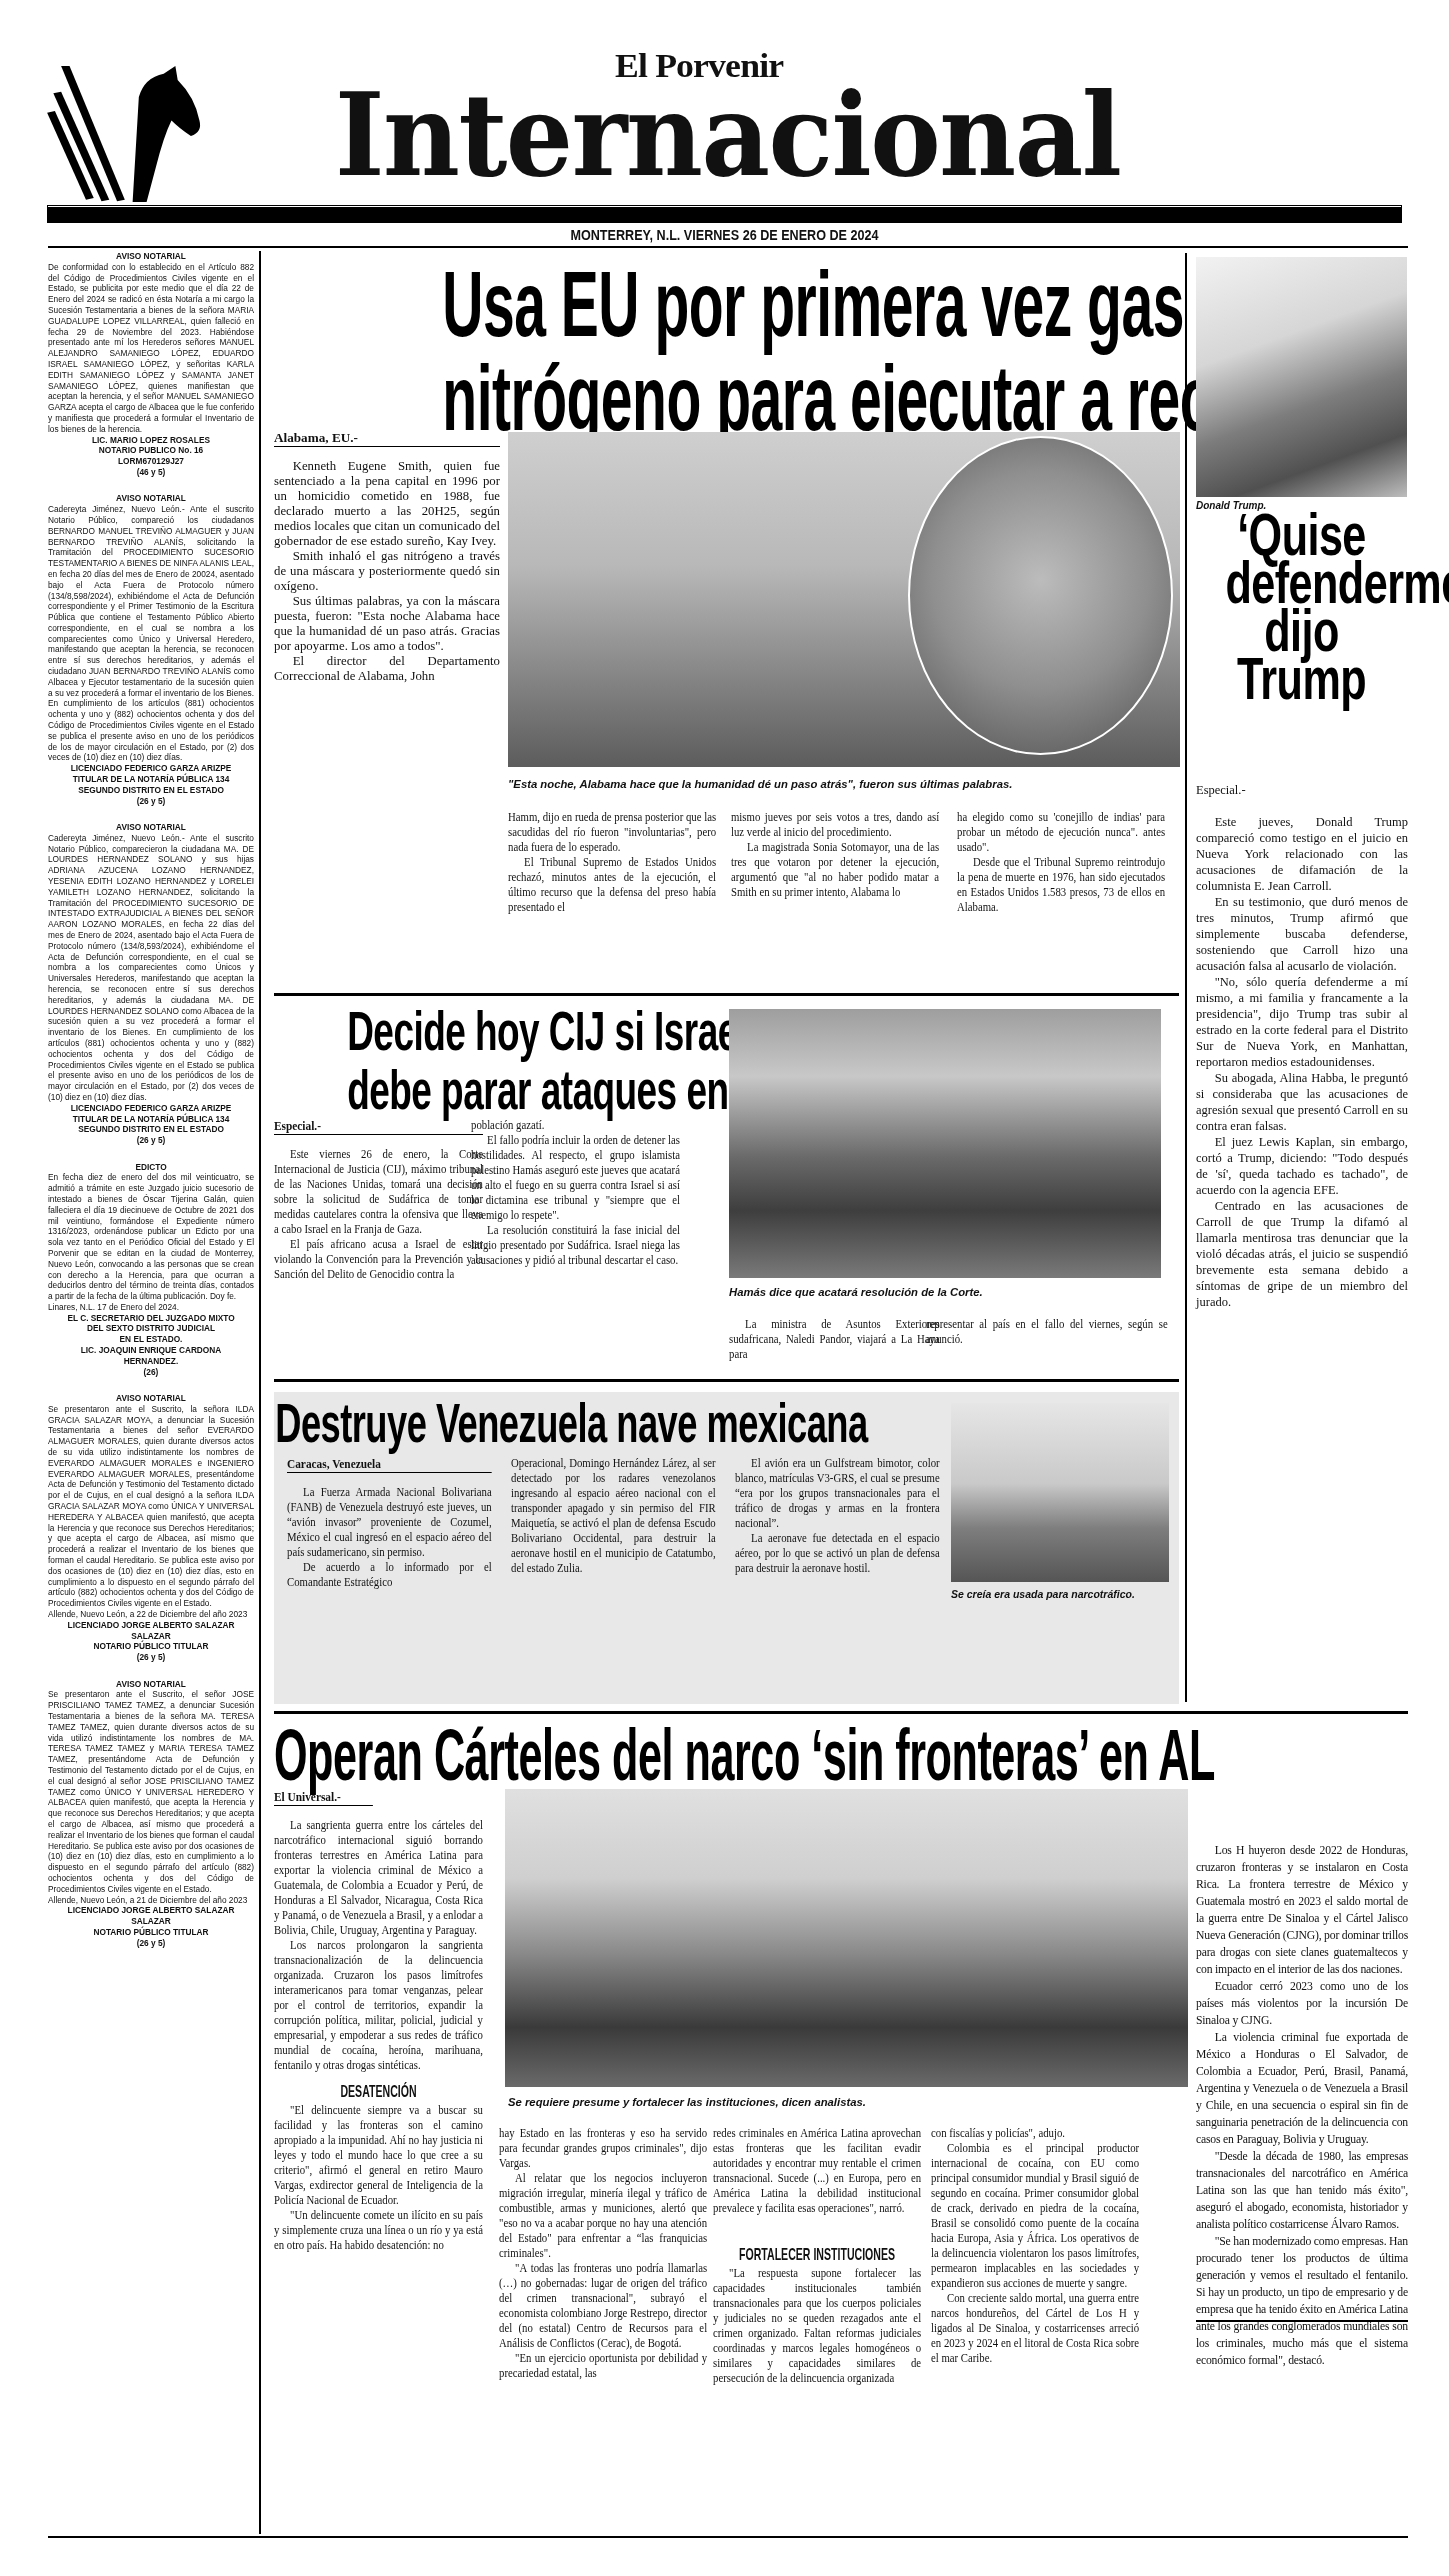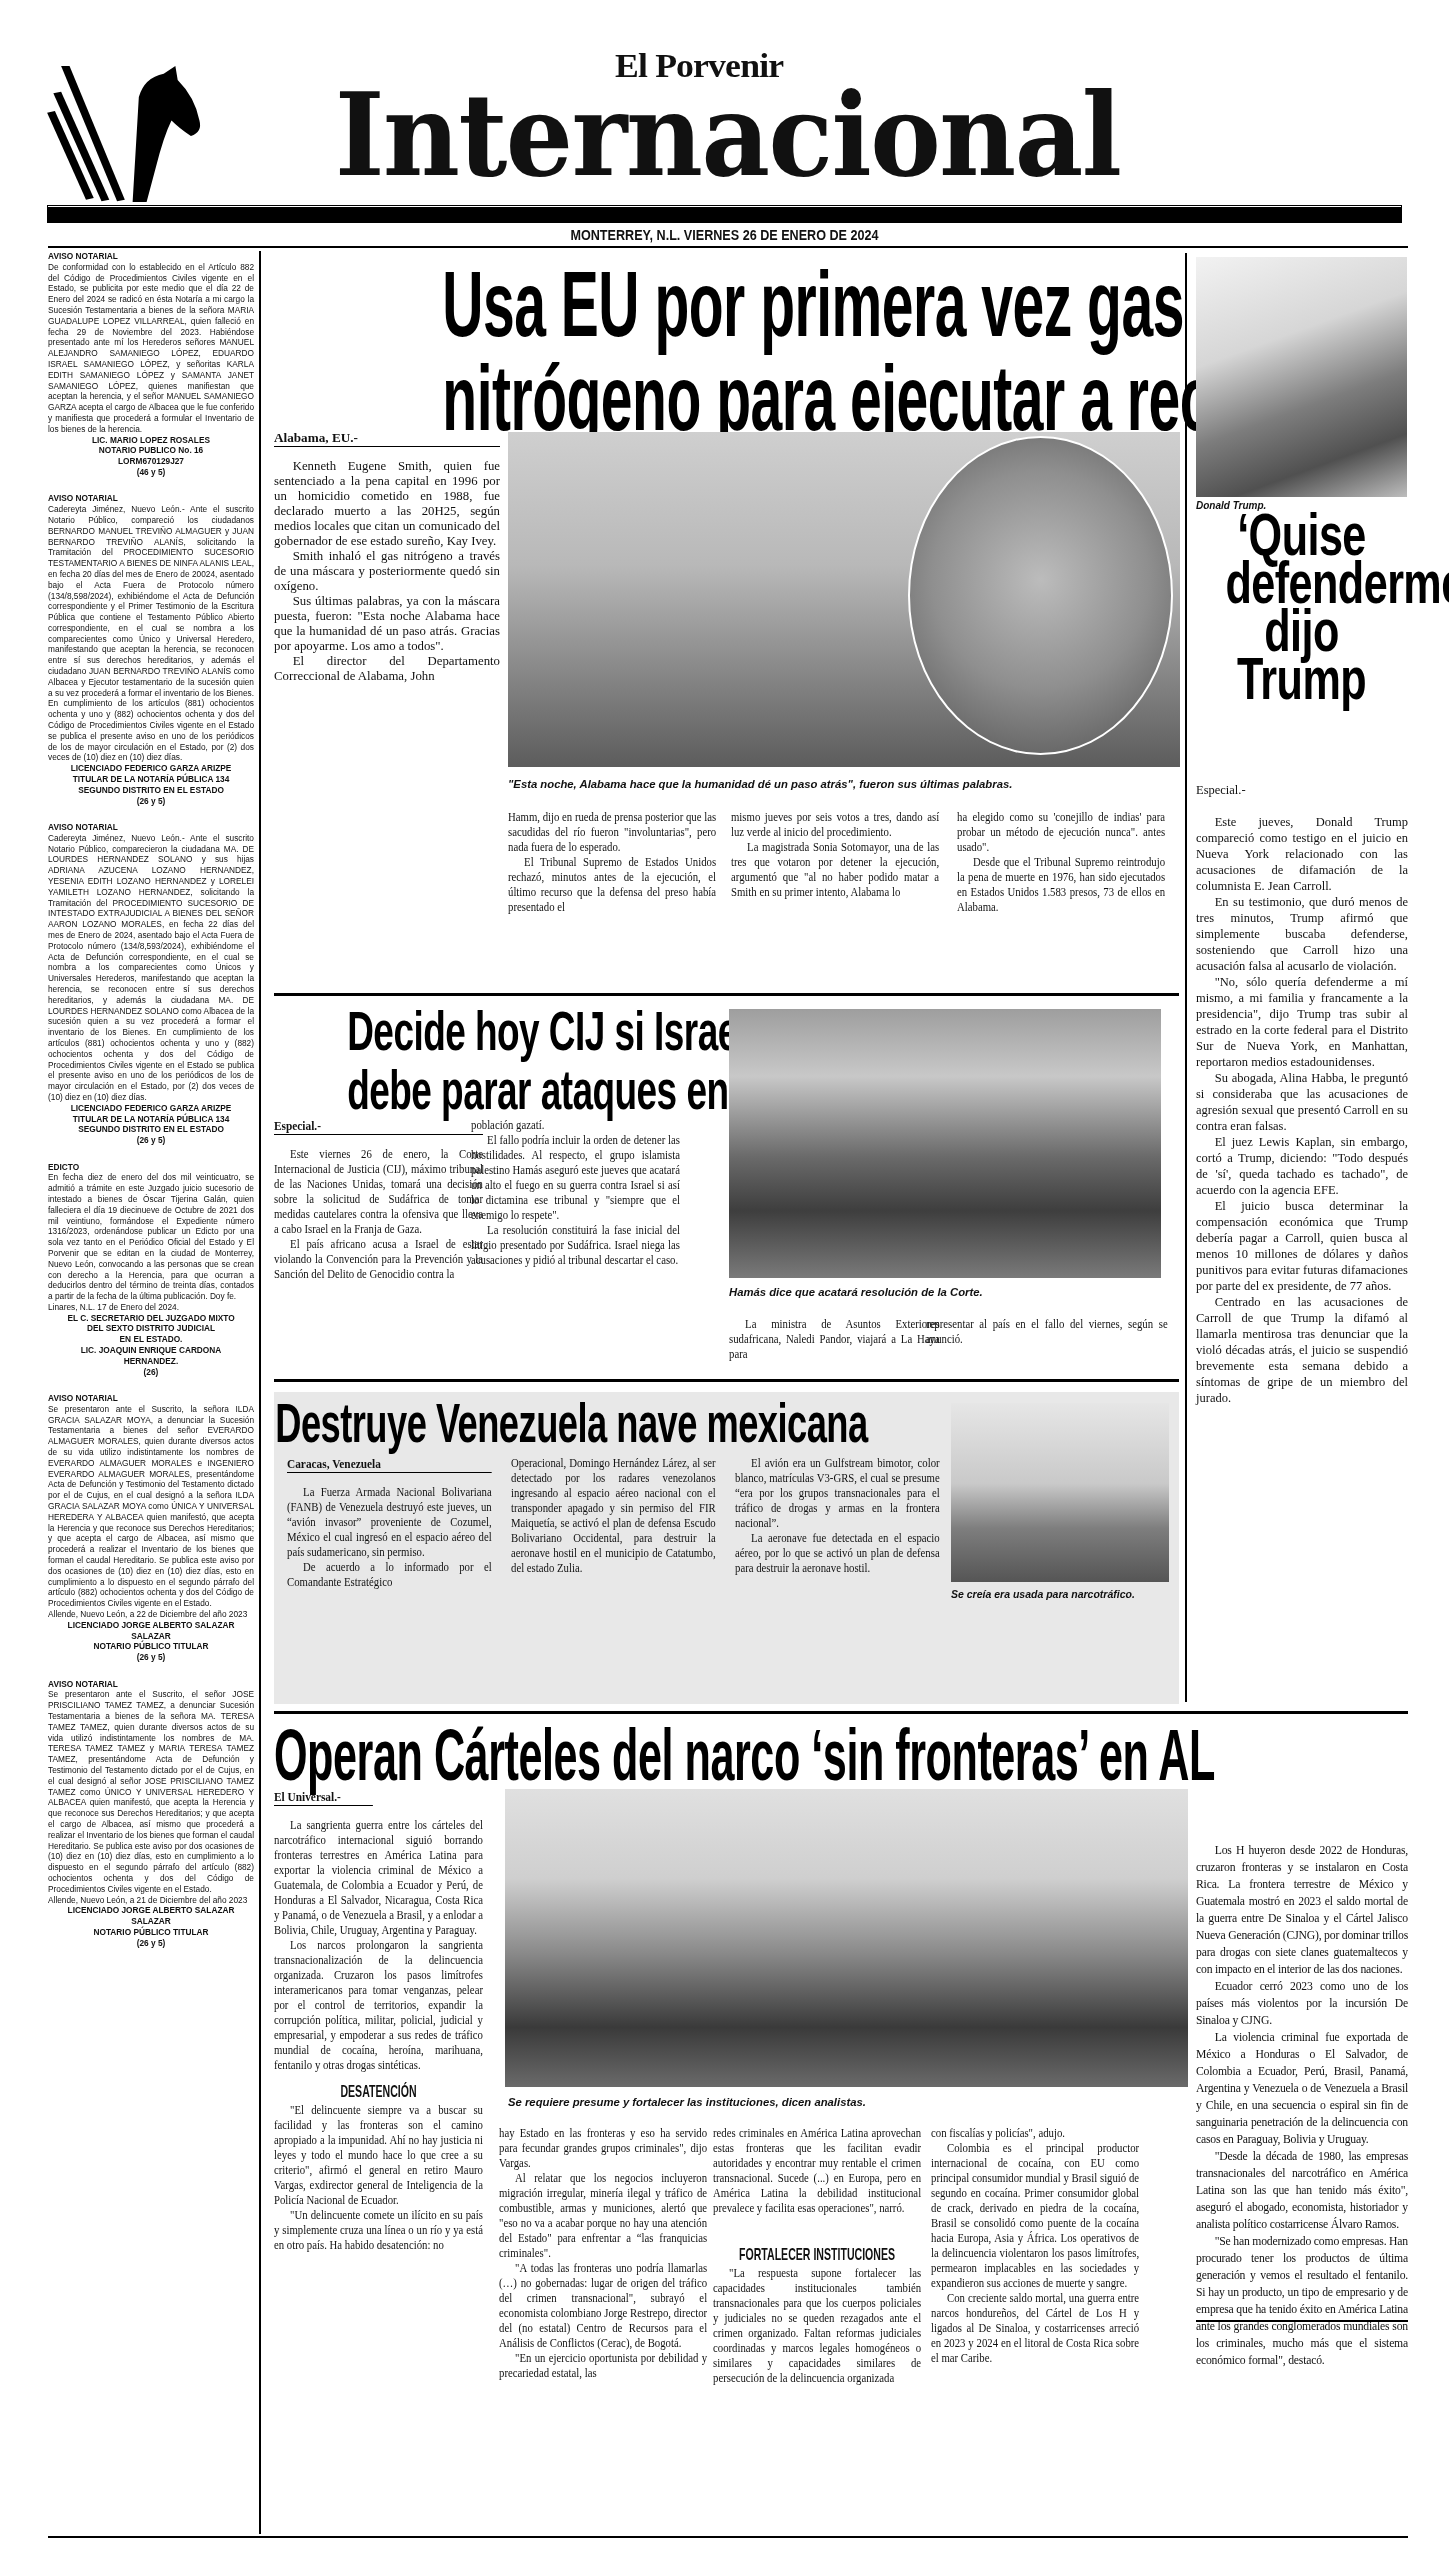--- a/index.html
+++ b/index.html
@@ -12,21 +12,21 @@
   .brand-small { position: absolute; left: 619px; top: 47px; font-family: "Liberation Serif", serif; font-weight: 900; font-size: 34px; letter-spacing: -0.8px; transform: scaleX(1.05); }
   .brand-big { position: absolute; left: 335px; top: 76px; font-family: "DejaVu Serif", serif; font-weight: 900; font-size: 115px; line-height: 117px; letter-spacing: -1.6px; transform: scaleX(0.92); transform-origin: left top; }
   .black-bar { position: absolute; left: 48px; top: 206px; width: 1353px; height: 15.6px; background: #000; border-top: 1.6px solid #fff; outline: 0.8px solid #000; }
   .dateline { position: absolute; left: 0; top: 227px; width: 1449px; text-align: center; font-family: "Liberation Sans", sans-serif; font-weight: 700; font-size: 14px; transform: scaleX(0.9); }
   .date-rule { position: absolute; left: 48px; top: 246px; width: 1360px; height: 2.3px; background: #000; }
 
   
   .notices { position: absolute; left: 48px; top: 251px; width: 206px; font-family: "Liberation Sans", sans-serif; font-size: 8.3px; line-height: 10.8px; text-align: justify; }
   .notices-rule { position: absolute; left: 259px; top: 251px; width: 1.6px; height: 2283px; background: #000; }
   .notice { margin-bottom: 15.6px; }
-  .notice-title { text-align: left; font-weight: 700; }
+  .notice-title { text-align: center; font-weight: 700; }
   .notice-sign { text-align: center; font-weight: 700; }
   .notices-bottom-rule { position: absolute; left: 48px; top: 2536px; width: 1360px; height: 2.3px; background: #000; }
 
   
   .hl { font-family: "Liberation Sans", sans-serif; font-weight: 900; color: #000; text-align: center; transform: scaleX(0.62); transform-origin: center top; white-space: nowrap; letter-spacing: -0.8px; }
   .dateline-tag { font-weight: 700; text-decoration: underline; font-size: 13.2px; border-bottom: 1.6px solid #000; padding-bottom: 0.8px; margin-bottom: 12.5px; text-decoration: none; }
   .col { position: absolute; font-size: 12.5px; line-height: 15px; text-align: justify; hyphens: auto; }
   .col p { text-indent: 18.7px; }
   .col p.noindent { text-indent: 0; }
   .caption { position: absolute; font-family: "Liberation Sans", sans-serif; font-weight: 700; font-style: italic; font-size: 11.3px; }
@@ -178,21 +178,20 @@
     <div class="hl" style="transform:scaleX(0.72); white-space:normal;">‘Quise defenderme’ dijo Trump</div>
   </div>
   <div class="col" style="left:1196px; top:782px; width:212px; font-size:12.5px; line-height:16px;">
     <div style="margin-bottom:15.6px;">Especial.-</div>
     <div>
         <p>Este jueves, Donald Trump compareció como testigo en el juicio en Nueva York relacionado con las acusaciones de difamación de la columnista E. Jean Carroll.</p>
         <p>En su testimonio, que duró menos de tres minutos, Trump afirmó que simplemente buscaba defenderse, sosteniendo que Carroll hizo una acusación falsa al acusarlo de violación.</p>
         <p>"No, sólo quería defenderme a mí mismo, a mi familia y francamente a la presidencia", dijo Trump tras subir al estrado en la corte federal para el Distrito Sur de Nueva York, en Manhattan, reportaron medios estadounidenses.</p>
         <p>Su abogada, Alina Habba, le preguntó si consideraba que las acusaciones de agresión sexual que presentó Carroll en su contra eran falsas.</p>
         <p>El juez Lewis Kaplan, sin embargo, cortó a Trump, diciendo: "Todo después de 'sí', queda tachado es tachado", de acuerdo con la agencia EFE.</p>
-        <p>El juicio busca determinar la compensación económica que Trump debería pagar a Carroll, quien busca al menos 10 millones de dólares y daños punitivos para evitar futuras difamaciones por parte del ex presidente, de 77 años.</p>
         <p>Centrado en las acusaciones de Carroll de que Trump la difamó al llamarla mentirosa tras denunciar que la violó décadas atrás, el juicio se suspendió brevemente esta semana debido a síntomas de gripe de un miembro del jurado.</p>
       </div>
   </div>
 </section>
 
 <section>
   <div class="icj-headline">
     <div class="hl" style="transform:scaleX(0.66);">Decide hoy CIJ si Israel</div>
     <div class="hl" style="transform:scaleX(0.66);">debe parar ataques en Gaza</div>
   </div>

